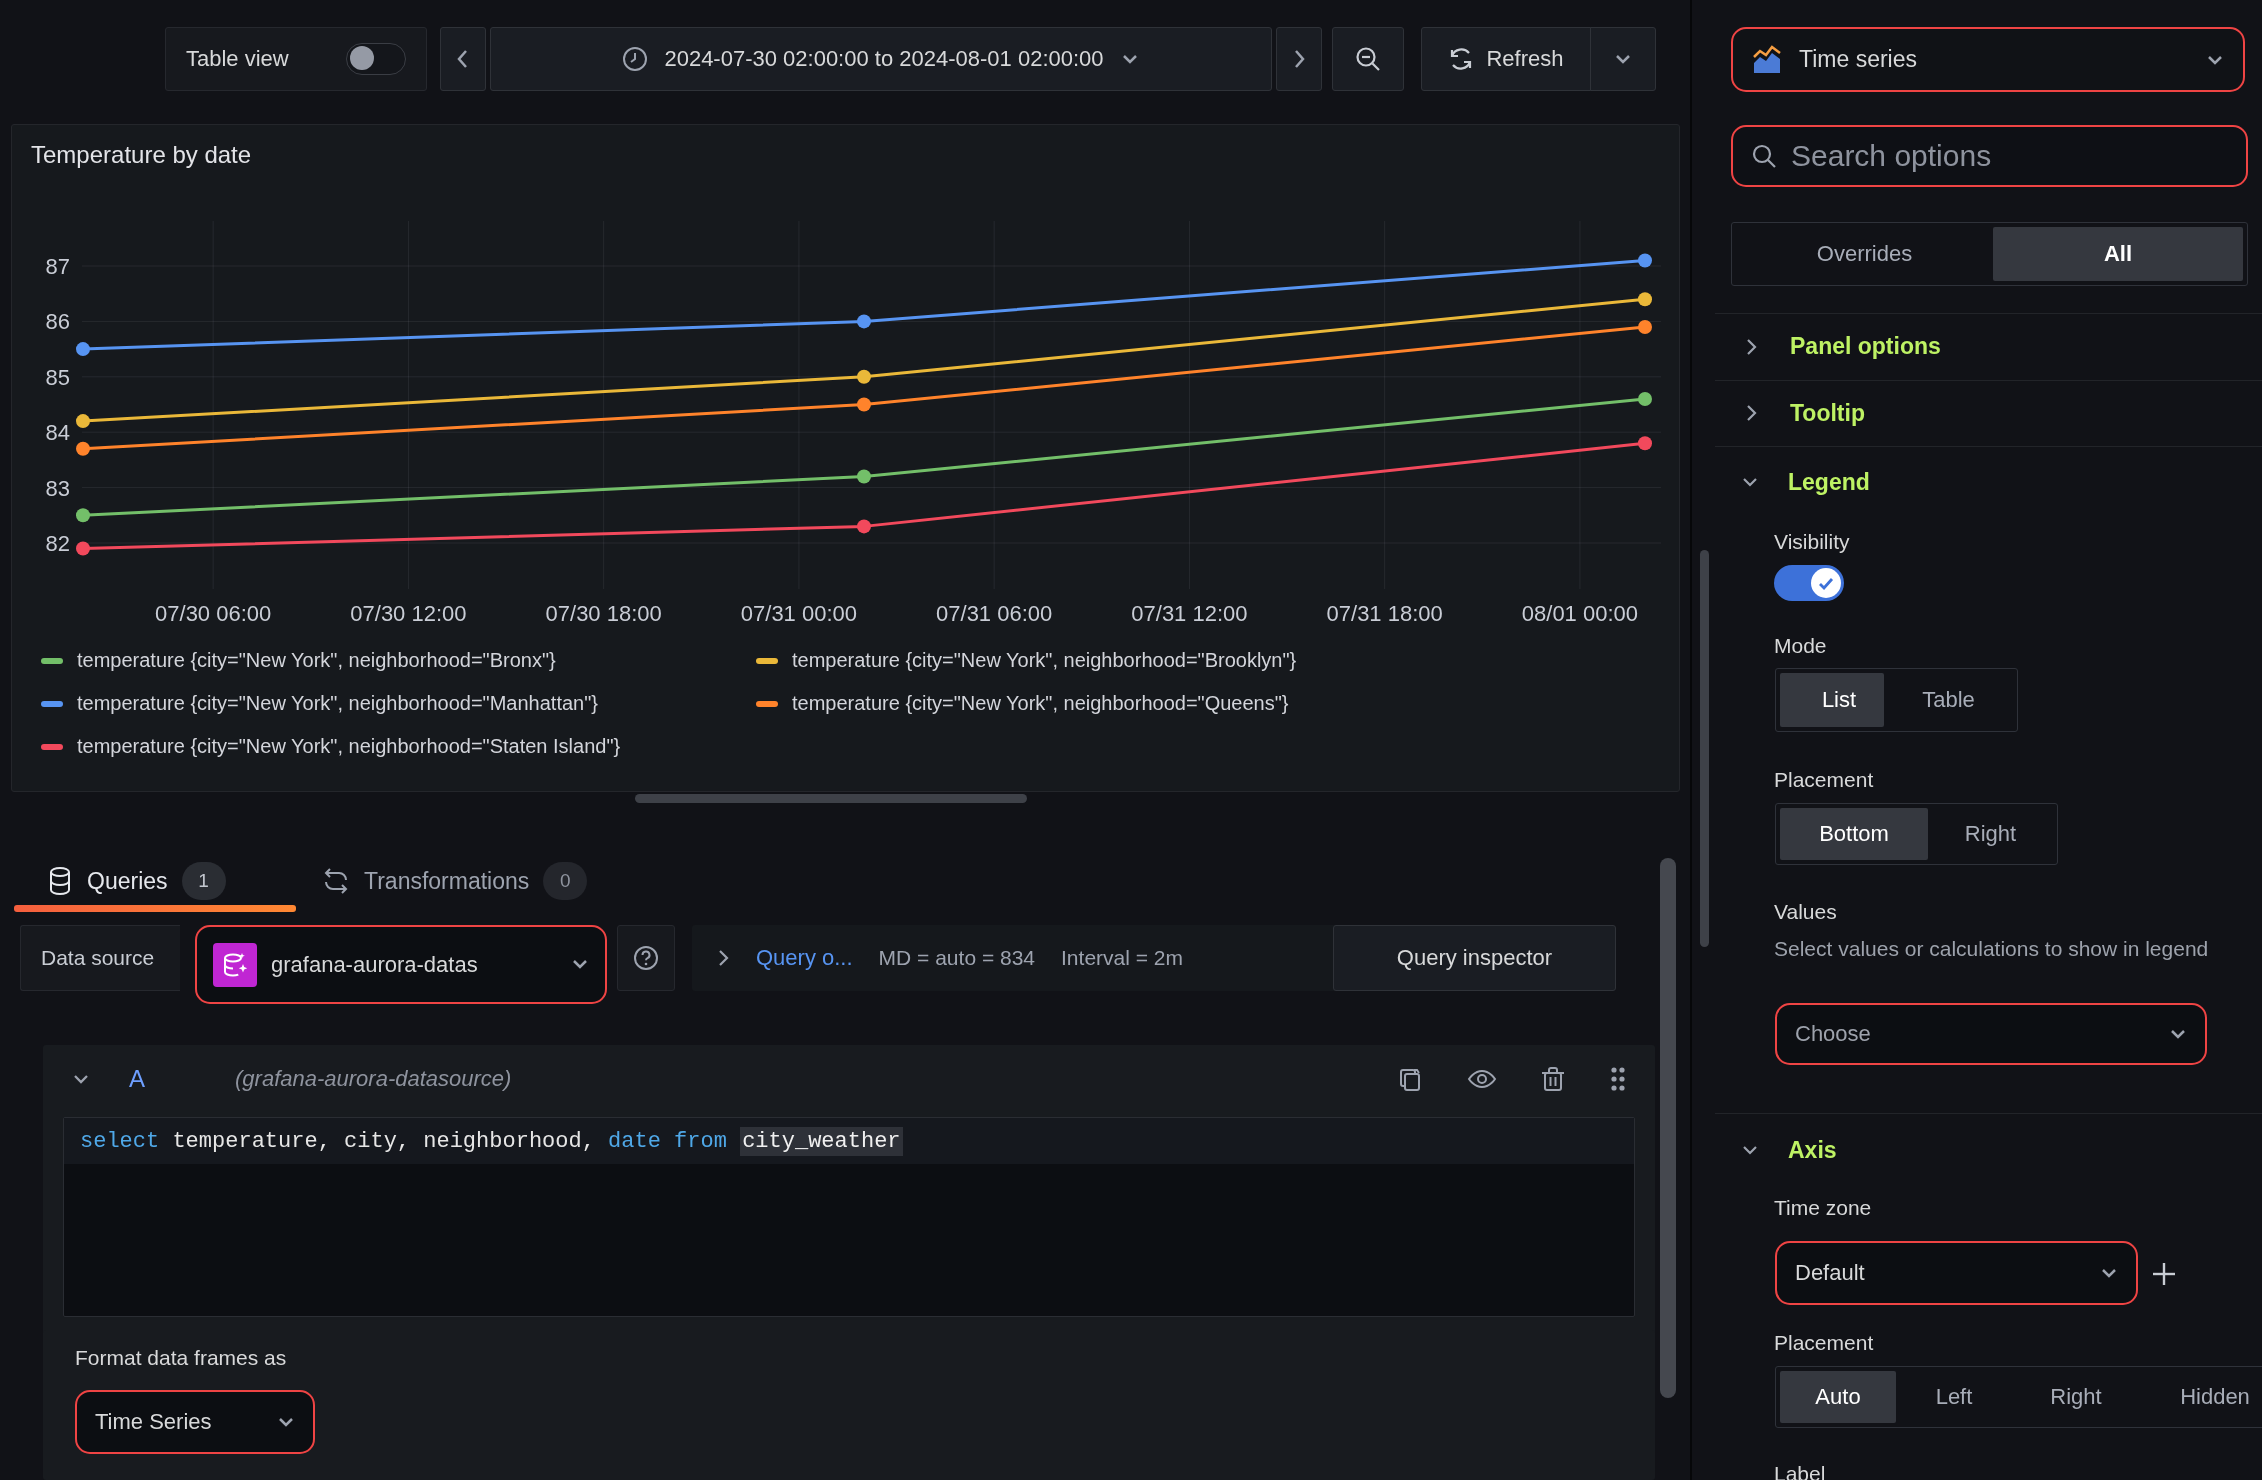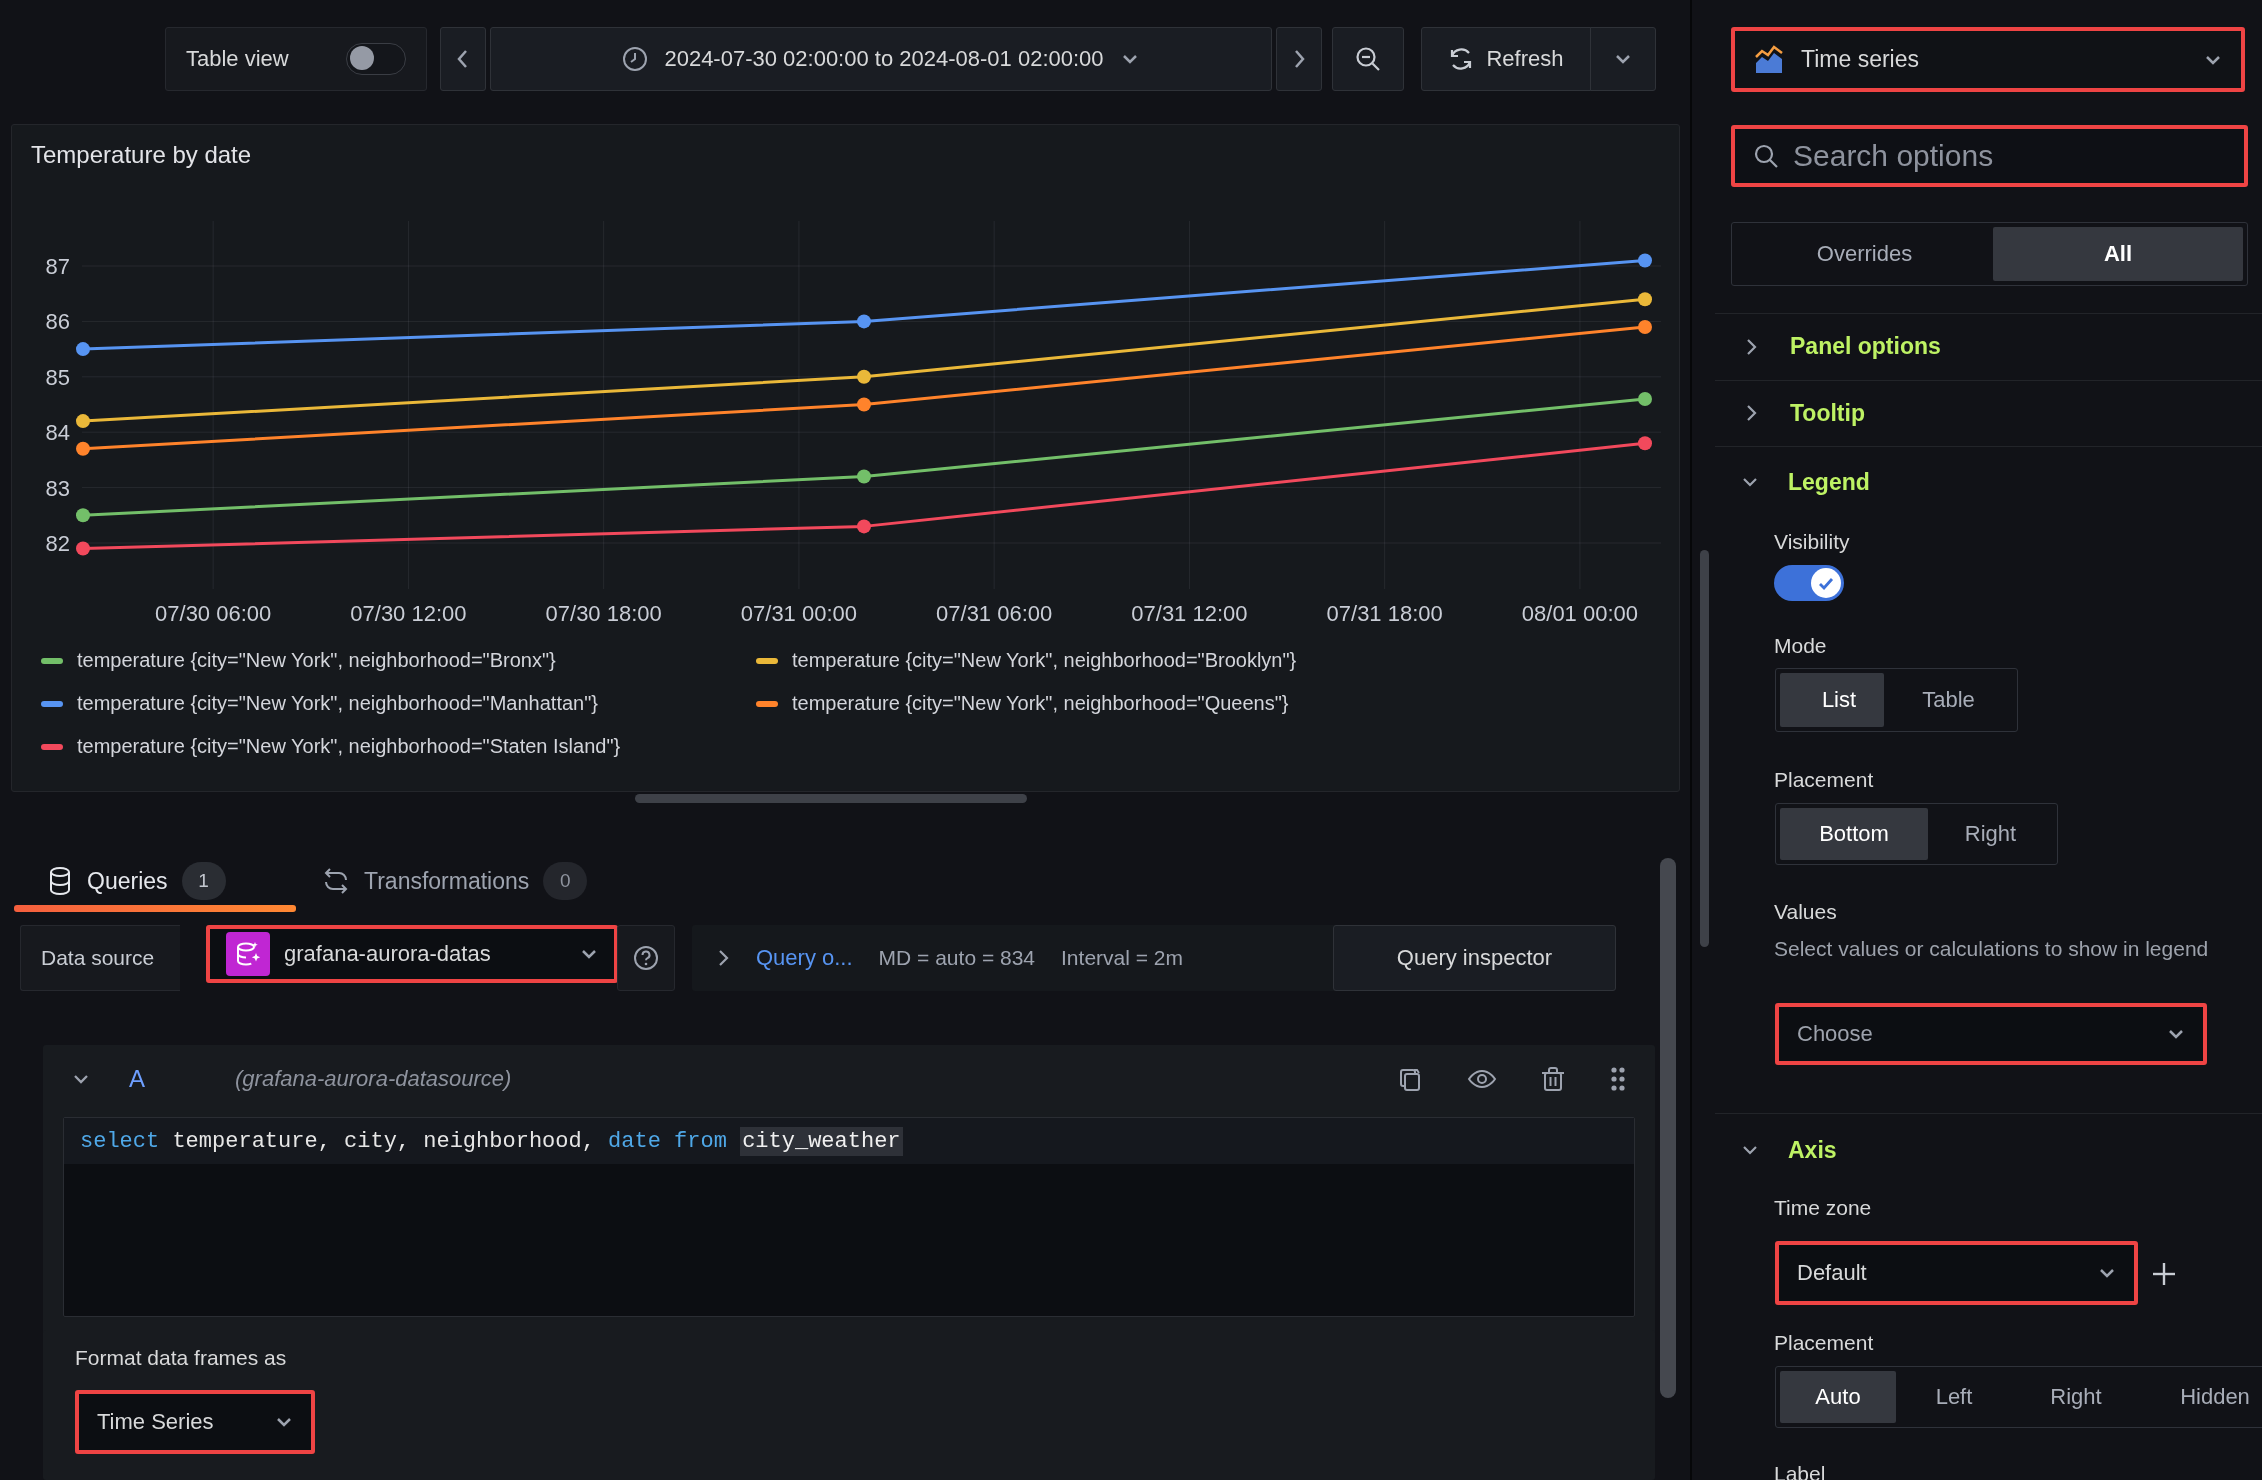--- a/index.html
+++ b/index.html
@@ -4,22 +4,22 @@
 <style>
   html,body{margin:0;padding:0;background:#000;}
   #root{position:relative;width:2262px;height:1480px;overflow:hidden;background:#111217;
         font-family:"Liberation Sans",sans-serif;color:#D8D9DA;}
   .abs{position:absolute;}
   .flex{display:flex;align-items:center;}
   .btn{display:flex;align-items:center;justify-content:center;gap:12px;
        background:#1A1D23;border:1px solid #2F3238;border-radius:3px;color:#D8D9DA;
        font-size:22px;box-sizing:border-box;cursor:pointer;}
   .chip{background:#17191E;border:1px solid #26282E;border-radius:3px;box-sizing:border-box;}
-  .select{display:flex;align-items:center;background:#0C0E12;border:4px solid #ef4444;
-          border-radius:3px;color:#D8D9DA;font-size:22px;box-sizing:border-box;
+  .select{display:flex;align-items:center;background:#0C0E12;border:2px solid #ef4444;
+          border-radius:15px;color:#D8D9DA;font-size:22px;box-sizing:border-box;
           padding:0 18px;justify-content:space-between;cursor:pointer;}
   .seg-group{display:flex;align-items:stretch;border:1px solid #2F323A;border-radius:3px;
              background:#111217;box-sizing:border-box;padding:4px;}
   .seg{display:flex;align-items:center;justify-content:center;color:#A8ADB8;
        font-size:22px;font-weight:500;border-radius:2px;box-sizing:border-box;cursor:pointer;}
   .seg.active{background:#35383F;color:#FFFFFF;}
   .icon{color:#9DA3AF;display:inline-flex;align-items:center;justify-content:center;}
   .sb-label{font-size:21px;font-weight:500;color:#D8D9DA;}
   .sb-title{font-size:23px;font-weight:600;color:#bef264;}
   .divider{position:absolute;height:1px;background:#222429;}
@@ -216,21 +216,21 @@
           <path d="M24 22H11a7 7 0 0 1-7-7"></path>
       </svg>
     </span>
     <span style="font-size:23px;font-weight:500;color:#9DA3AF;">Transformations</span>
     <span class="badge" style="background:#24262C;color:#8E939E;">0</span>
   </div>
 
   <div class="abs chip flex" style="left:20px;top:925px;width:160px;height:66px;padding:0 20px;border-right:none;border-radius:3px 0 0 3px;">
     <span style="font-size:21px;color:#C9CDD4;">Data source</span>
   </div>
-  <div class="abs select" style="left:206px;top:925px;width:412px;height:58px;padding:0 16px;">
+  <div class="abs select" style="left:195px;top:925px;width:412px;height:79px;padding:0 16px;">
     <span class="flex" style="gap:14px;">
       <span style="width:44px;height:44px;border-radius:4px;background:#C026D3;display:flex;align-items:center;justify-content:center;">
         <svg width="30" height="30" viewBox="0 0 30 30" fill="none" stroke="#fff" stroke-width="2">
           <ellipse cx="13" cy="8" rx="8" ry="3.5"></ellipse>
             <path d="M5 8v7c0 1.9 3.6 3.5 8 3.5"></path>
             <path d="M5 15v7c0 1.9 3.6 3.5 8 3.5 2 0 3.9-.3 5.3-.9"></path>
           <path d="M23 14l1.2 3 3 1.2-3 1.2-1.2 3-1.2-3-3-1.2 3-1.2z" fill="#fff" stroke="none"></path>
           <path d="M22 3l.8 2 2 .8-2 .8-.8 2-.8-2-2-.8 2-.8z" fill="#fff" stroke="none"></path>
         </svg>
       </span>

